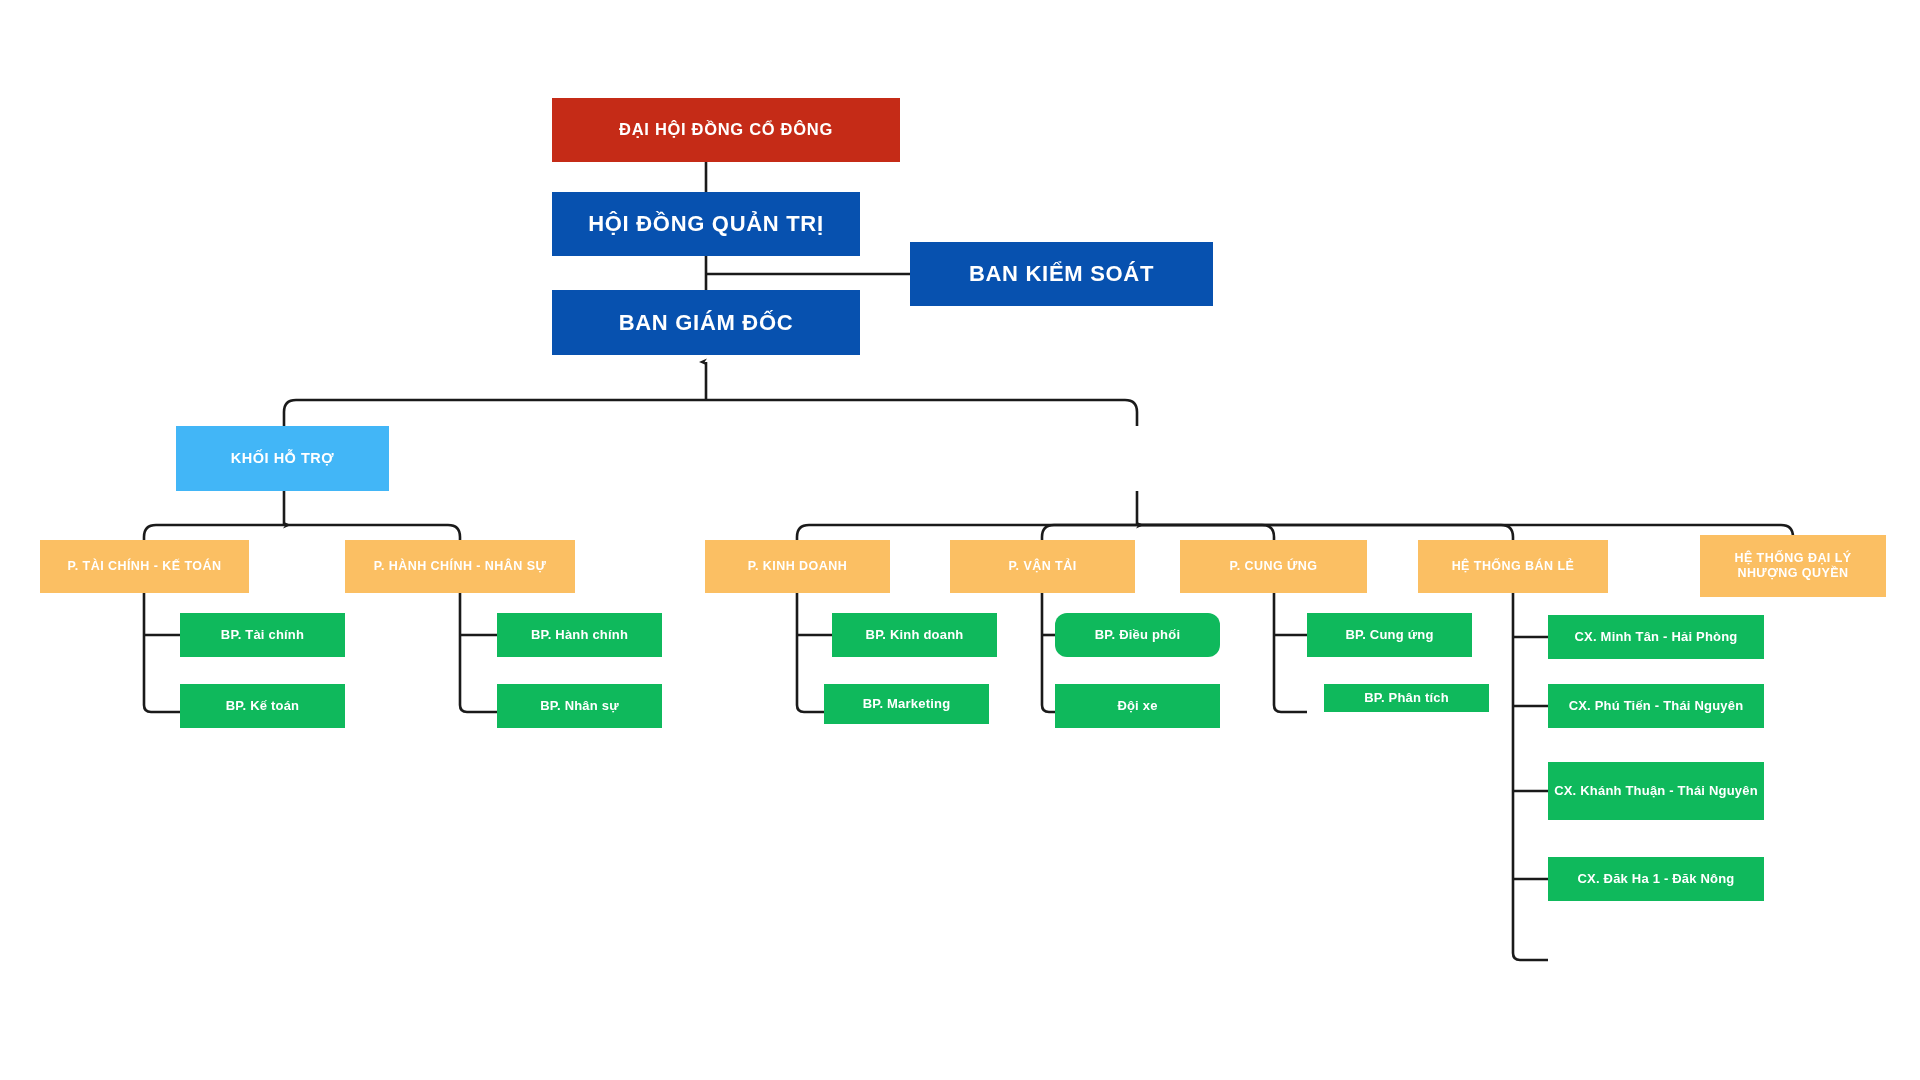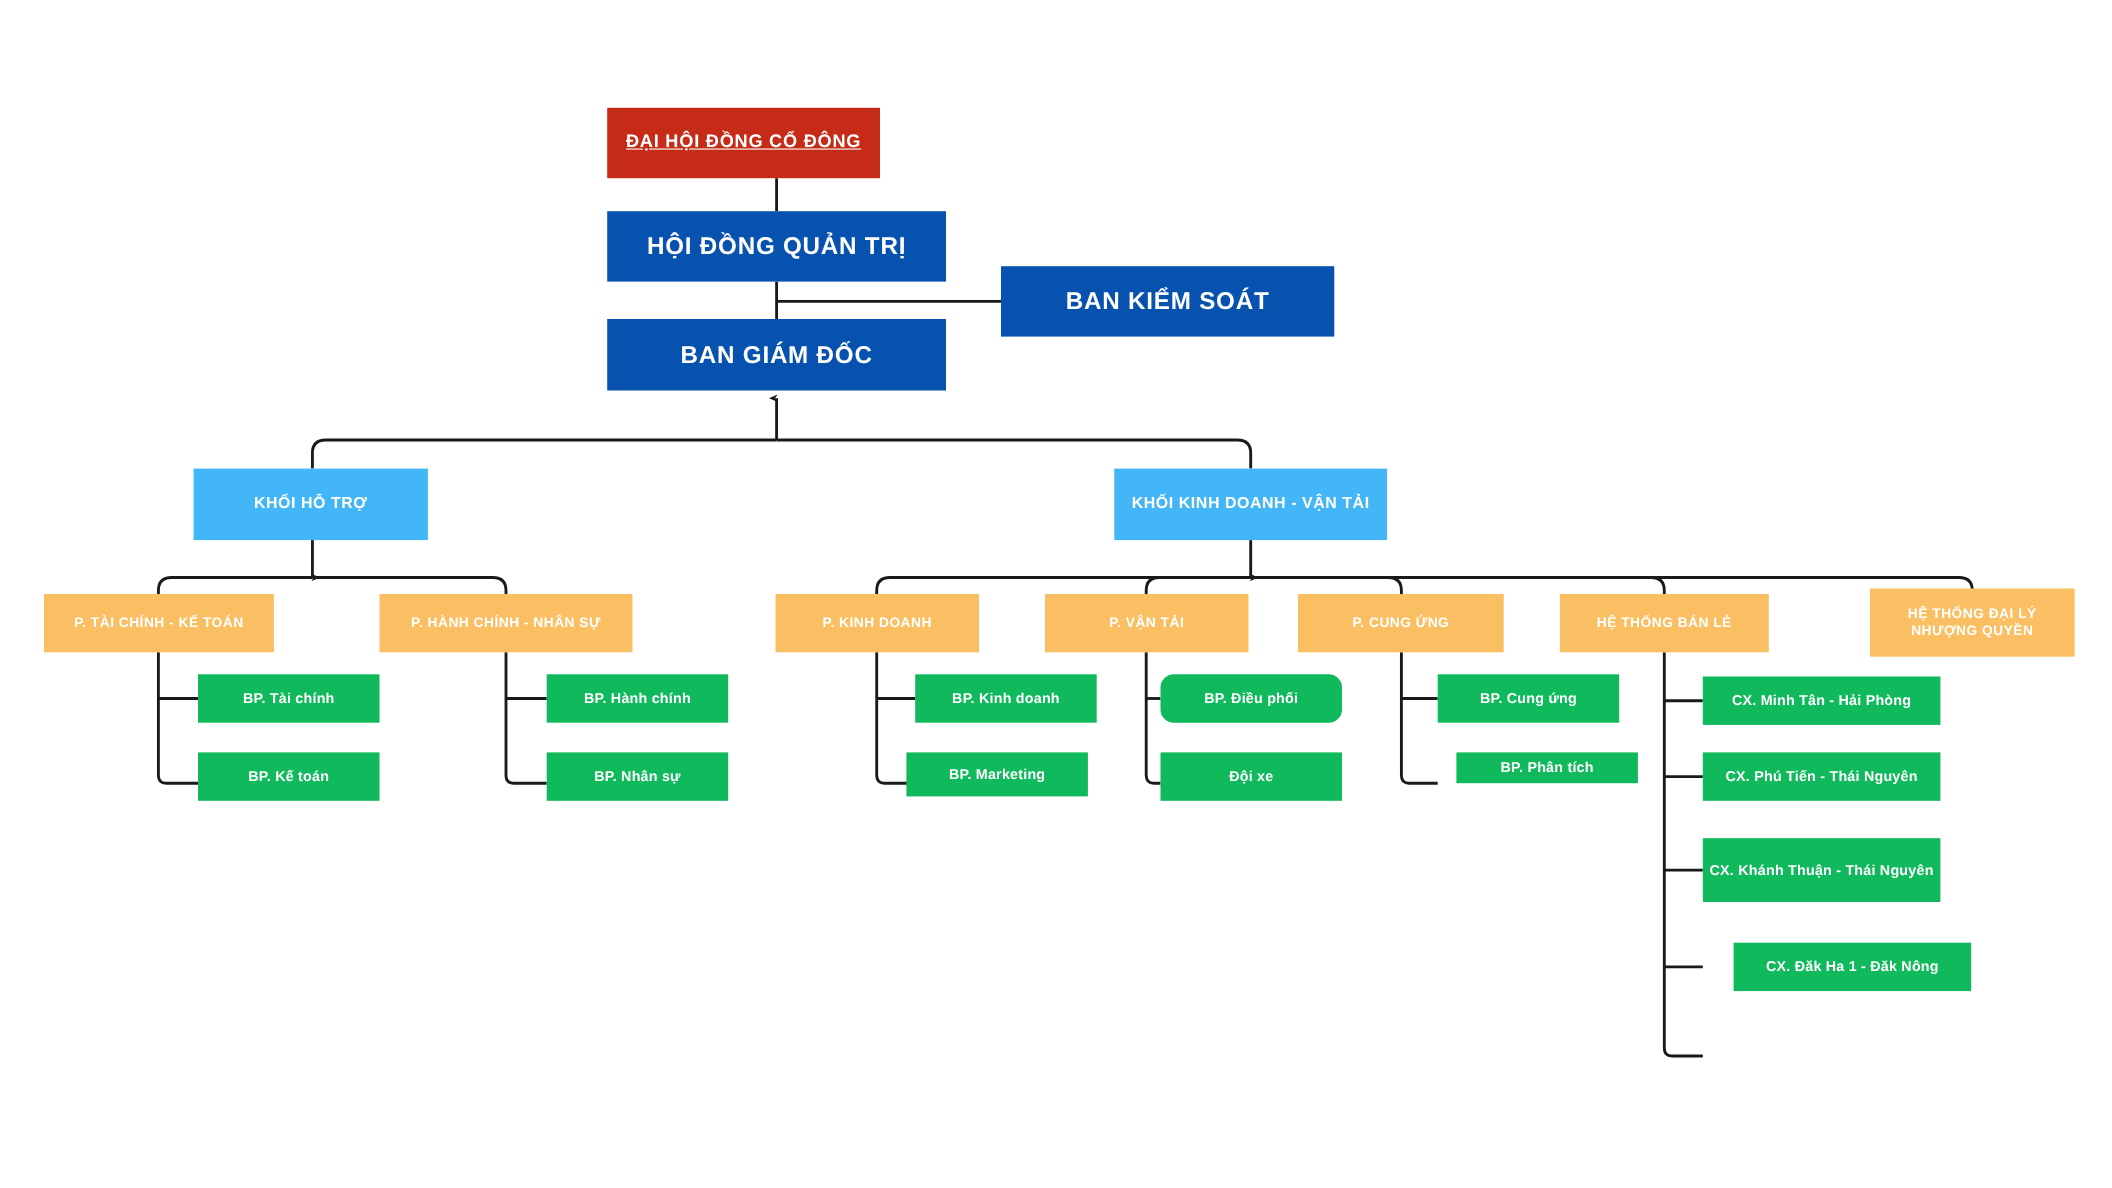--- a/index.html
+++ b/index.html
@@ -97,31 +97,30 @@
       <path d="M1274,635 L1307,635"></path>
 
       <path d="M1513,593 L1513,953 Q1513,960 1520,960 L1548,960"></path>
       <path d="M1513,637 L1548,637"></path>
       <path d="M1513,706 L1548,706"></path>
       <path d="M1513,791 L1548,791"></path>
       <path d="M1513,879 L1548,879"></path>
     </g>
   </svg>
 
-  <div class="node lvl-root" style="left:552px;top:98px;width:248px;height:64px;text-decoration:underline;">ĐẠI HỘI ĐỒNG CỔ ĐÔNG</div>
+  <div class="node lvl-root" style="left:552px;top:98px;width:348px;height:64px;">ĐẠI HỘI ĐỒNG CỔ ĐÔNG</div>
 
   <div class="node lvl-board" style="left:552px;top:192px;width:308px;height:64px;">HỘI ĐỒNG QUẢN TRỊ</div>
 
   <div class="node lvl-board" style="left:910px;top:242px;width:303px;height:64px;">BAN KIỂM SOÁT</div>
 
   <div class="node lvl-board" style="left:552px;top:290px;width:308px;height:65px;">BAN GIÁM ĐỐC</div>
 
   <div class="node lvl-div" style="left:176px;top:426px;width:213px;height:65px;">KHỐI HỖ TRỢ</div>
 
-  <div class="node lvl-div" style="left:1013px;top:426px;width:248px;height:65px;">KHỐI KINH DOANH - VẬN TẢI</div>
 
   <div class="node lvl-dept" style="left:40px;top:540px;width:209px;height:53px;">P. TÀI CHÍNH - KẾ TOÁN</div>
 
   <div class="node lvl-dept" style="left:345px;top:540px;width:230px;height:53px;text-align:center;">P. HÀNH CHÍNH - NHÂN SỰ</div>
 
   <div class="node lvl-dept" style="left:705px;top:540px;width:185px;height:53px;">P. KINH DOANH</div>
 
   <div class="node lvl-dept" style="left:950px;top:540px;width:185px;height:53px;">P. VẬN TẢI</div>
 
   <div class="node lvl-dept" style="left:1180px;top:540px;width:187px;height:53px;">P. CUNG ỨNG</div>
@@ -149,16 +148,16 @@
   <div class="node lvl-unit" style="left:1307px;top:613px;width:165px;height:44px;">BP. Cung ứng</div>
 
   <div class="node lvl-unit" style="left:1324px;top:684px;width:165px;height:28px;">BP. Phân tích</div>
 
   <div class="node lvl-unit" style="left:1548px;top:615px;width:216px;height:44px;">CX. Minh Tân - Hải Phòng</div>
 
   <div class="node lvl-unit" style="left:1548px;top:684px;width:216px;height:44px;">CX. Phú Tiến - Thái Nguyên</div>
 
   <div class="node lvl-unit" style="left:1548px;top:762px;width:216px;height:58px;">CX. Khánh Thuận - Thái Nguyên</div>
 
-  <div class="node lvl-unit" style="left:1548px;top:857px;width:216px;height:44px;margin-left:28px;">CX. Đăk Ha 1 - Đăk Nông</div>
+  <div class="node lvl-unit" style="left:1548px;top:857px;width:216px;height:44px;">CX. Đăk Ha 1 - Đăk Nông</div>
 
 
 </div>
 
 </body></html>

